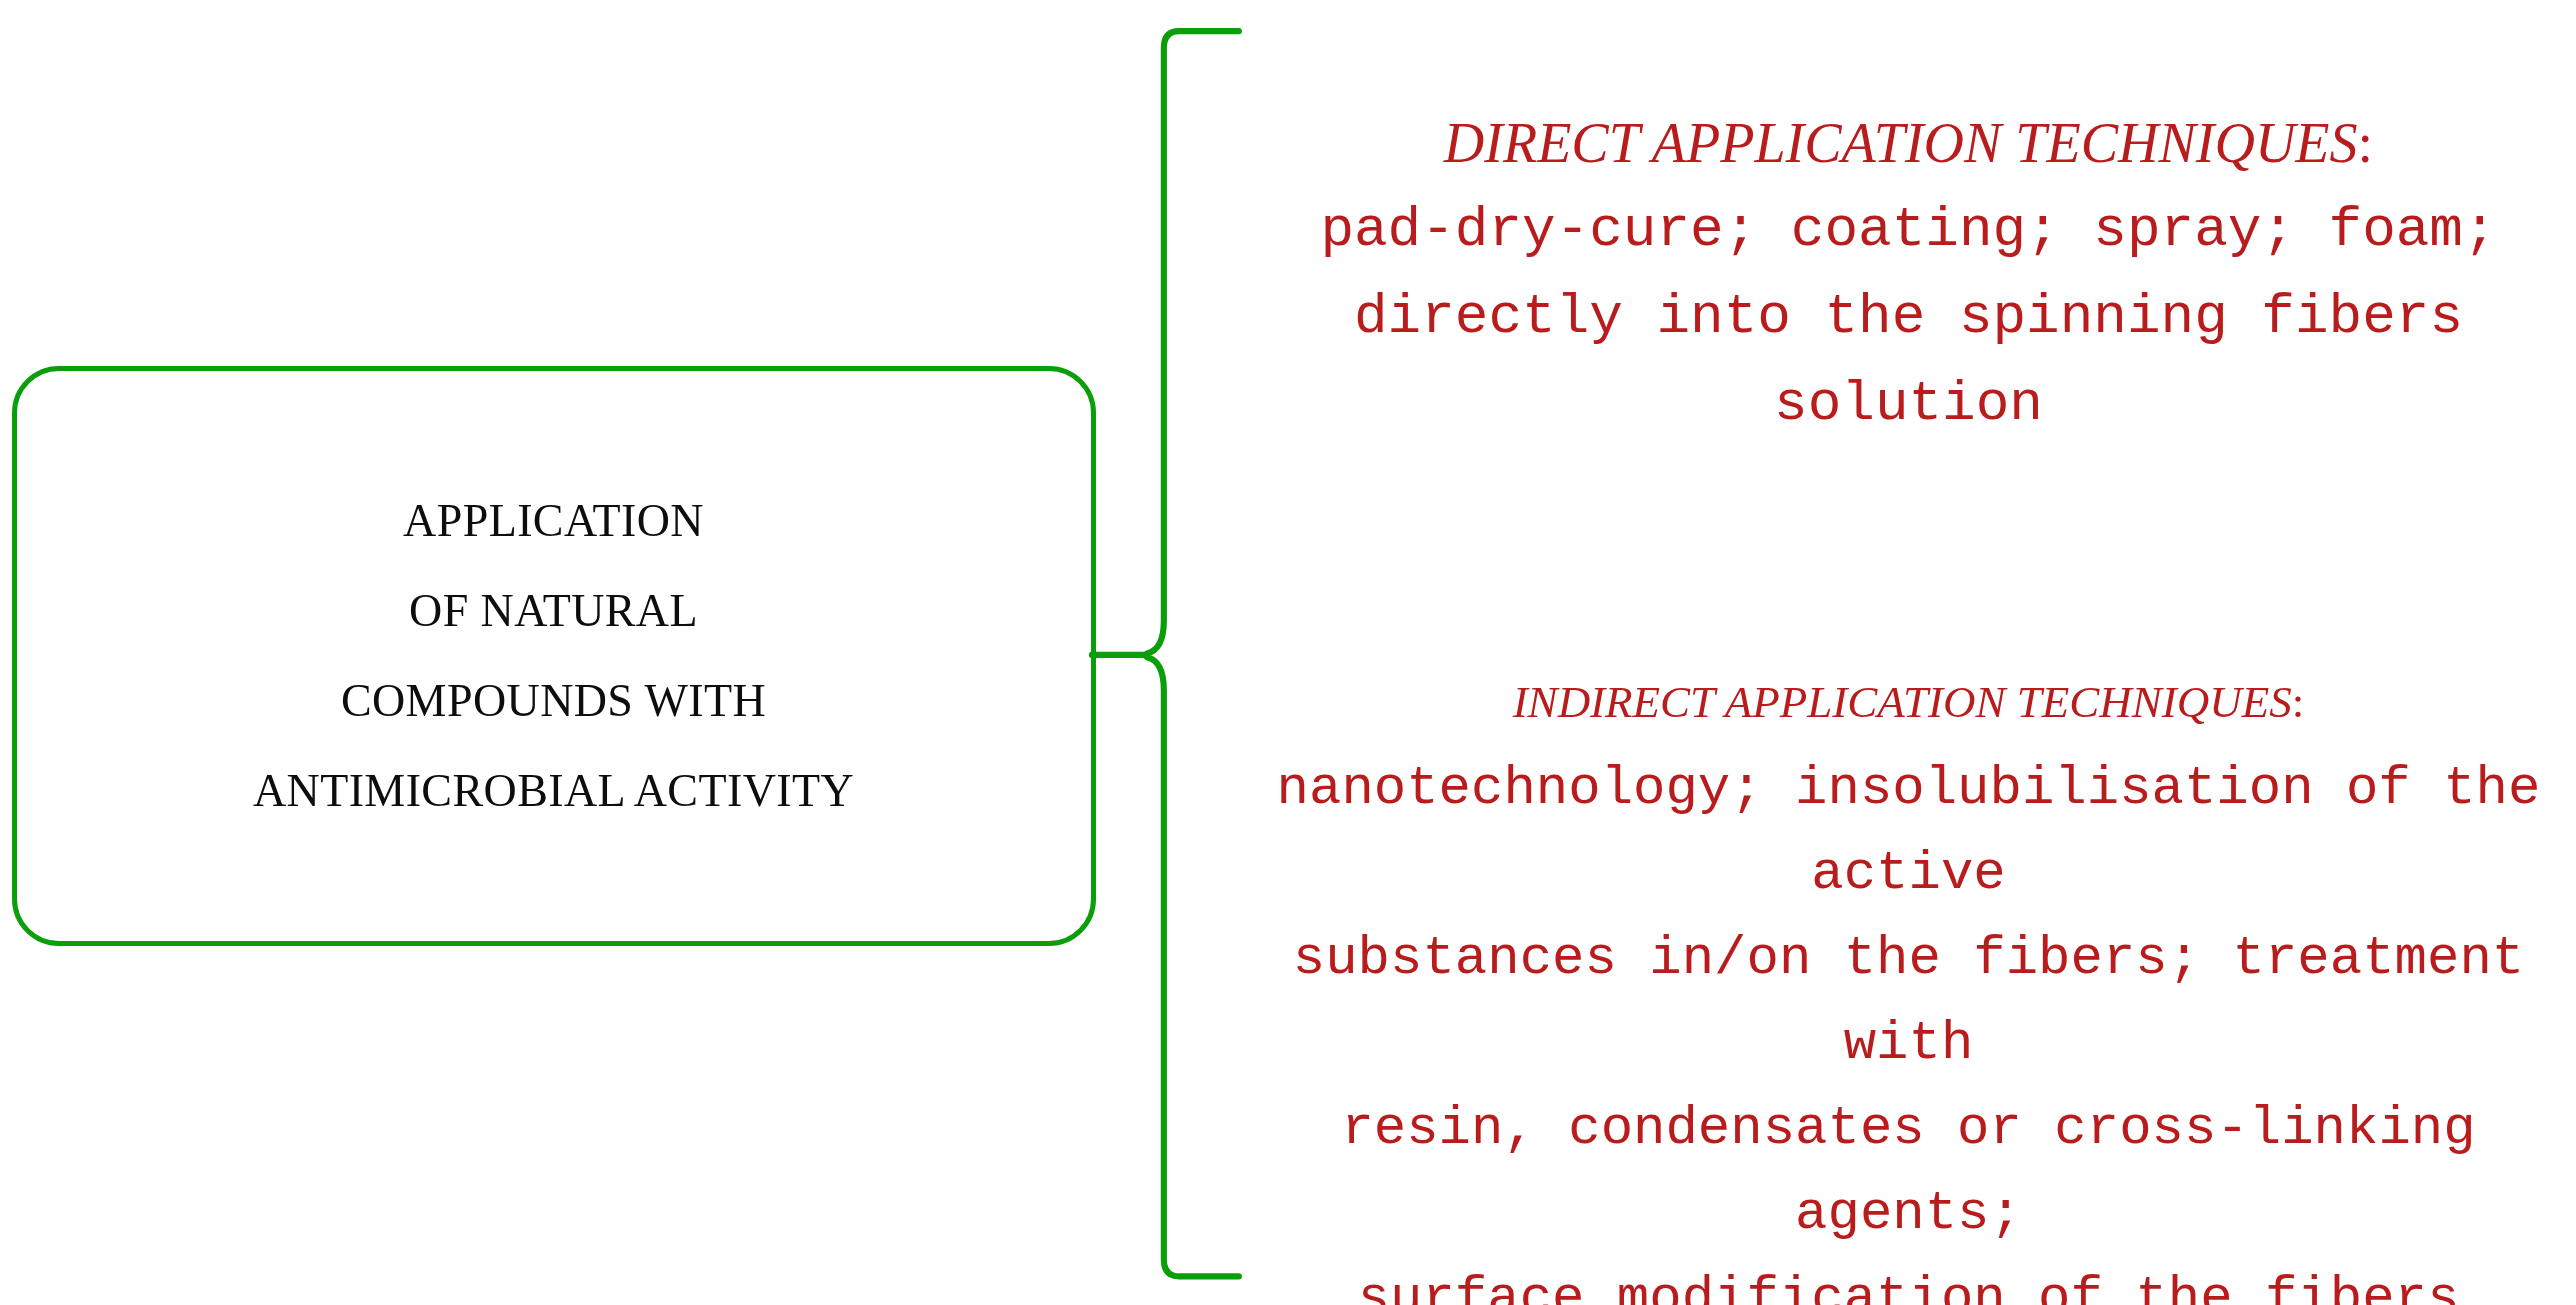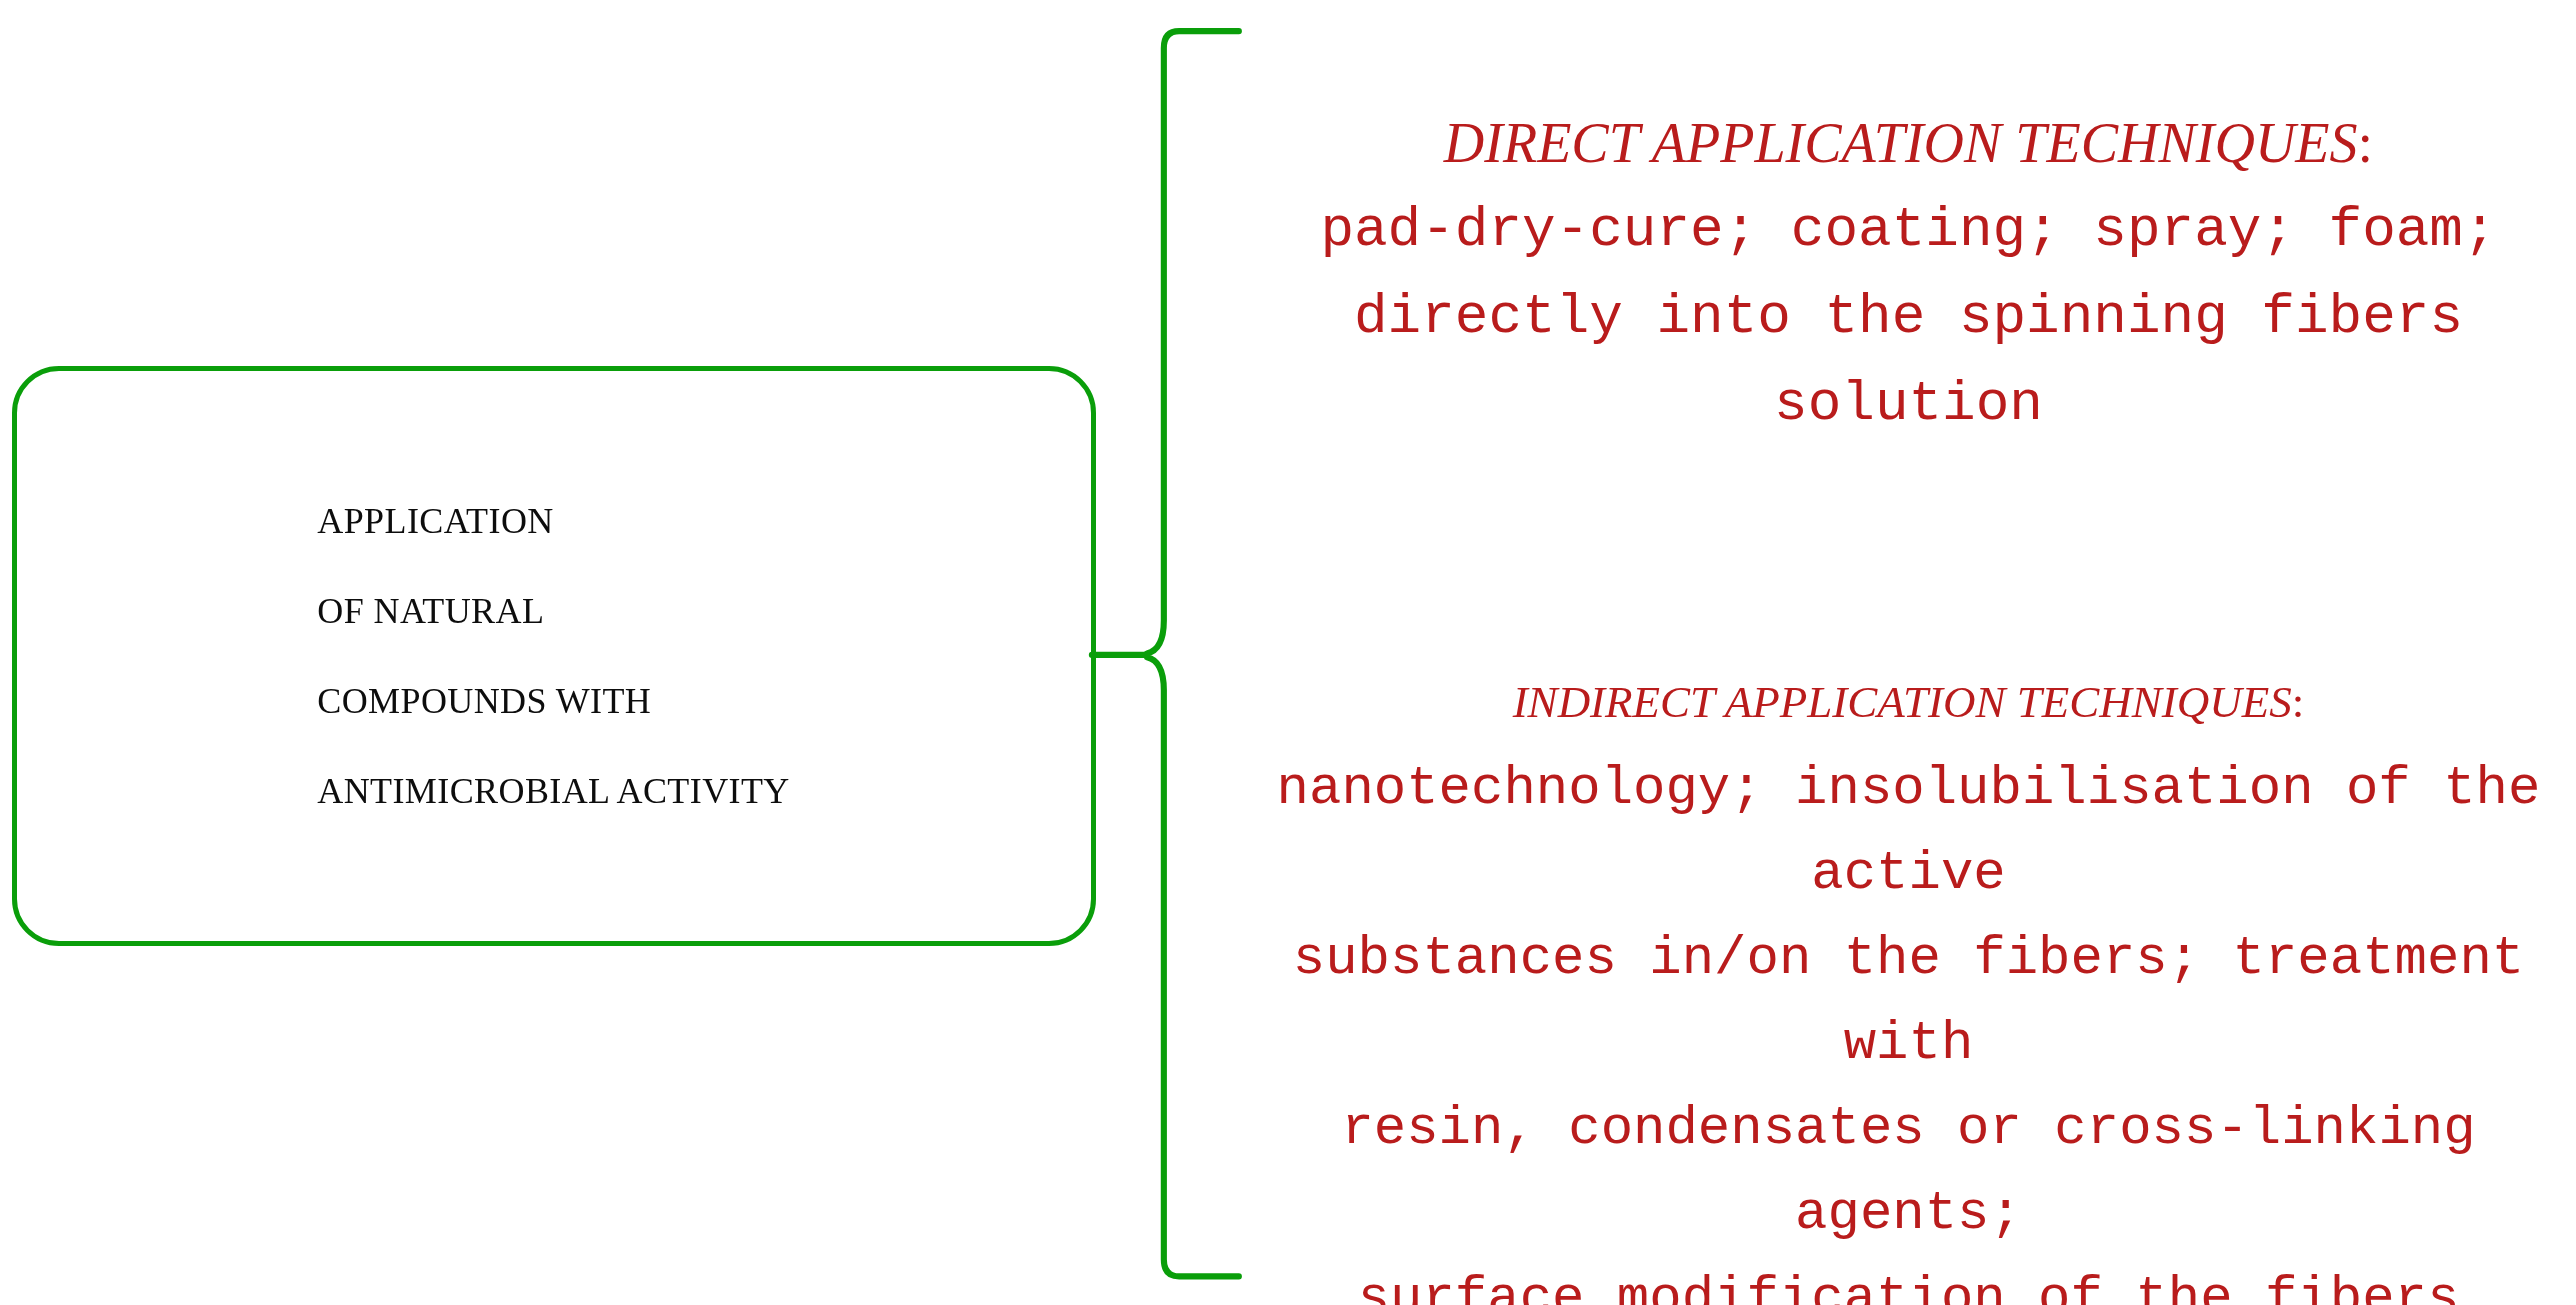--- a/index.html
+++ b/index.html
@@ -29,22 +29,23 @@
     box-sizing: border-box;
     border: 5.4px solid #0a9e0a;
     border-radius: 47px;
     background: #ffffff;
     display: flex;
     align-items: center;
     justify-content: center;
   }
 
   .root-box-text {
+    text-align: center;
     color: #0d0d0d;
-    font-size: 36px;
+    font-size: 46px;
     line-height: 90px;
     letter-spacing: 0.4px;
     white-space: pre-line;
     font-family: "Liberation Serif", "DejaVu Serif", serif;
   }
 
   
   .bracket-svg {
     position: absolute;
     left: 1072px;

